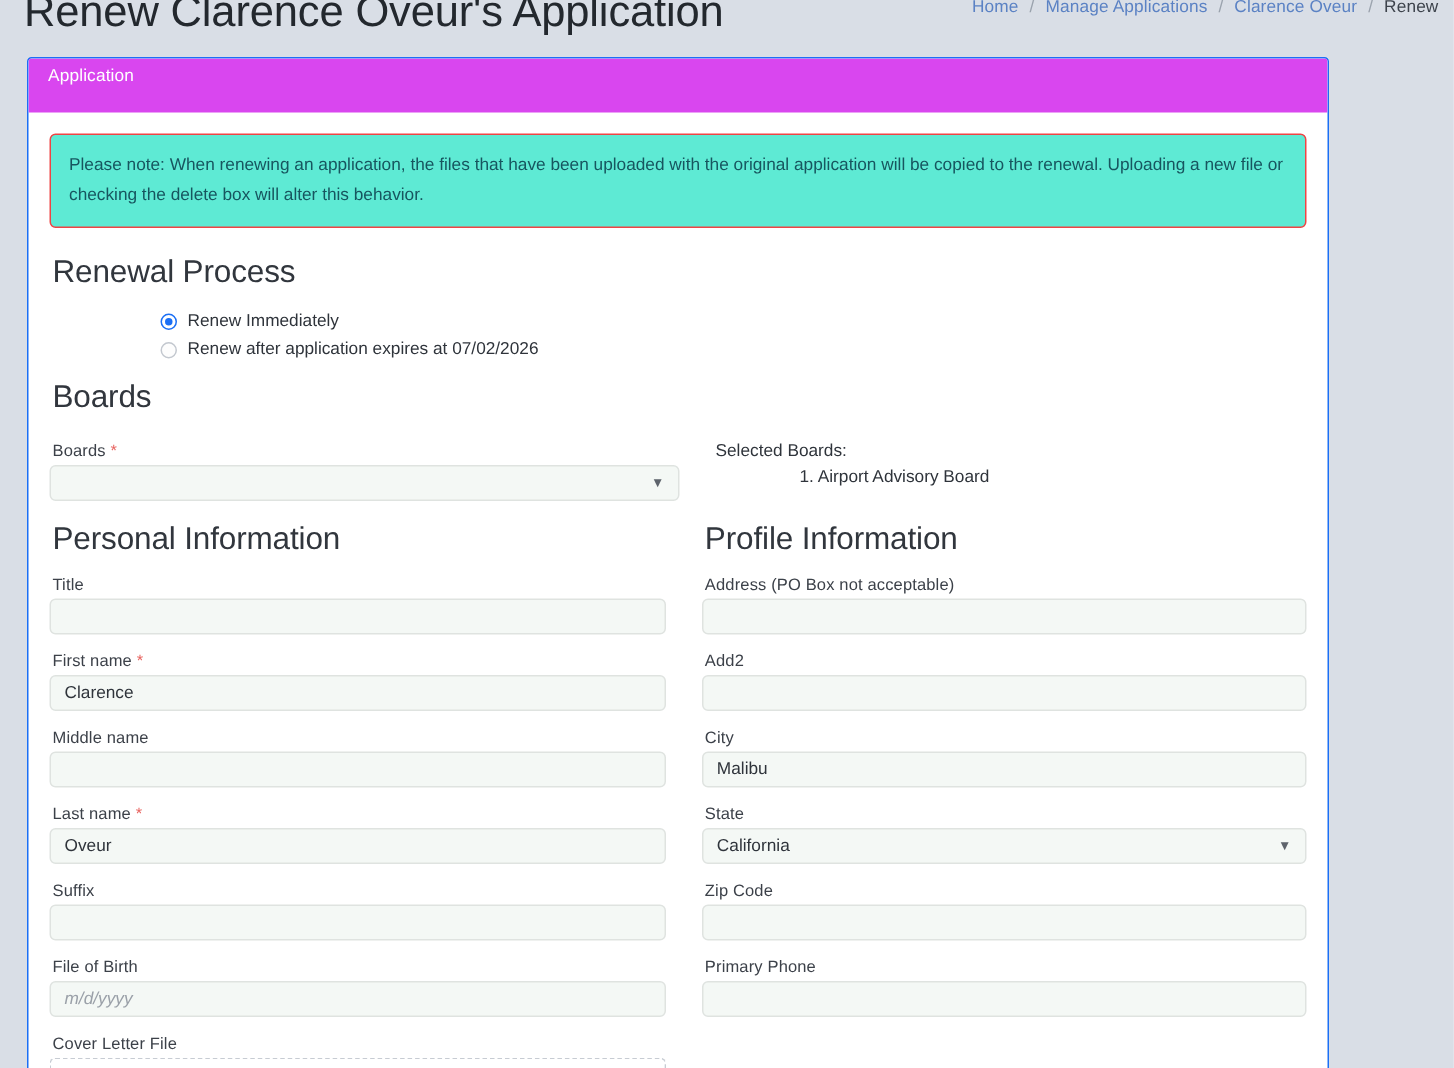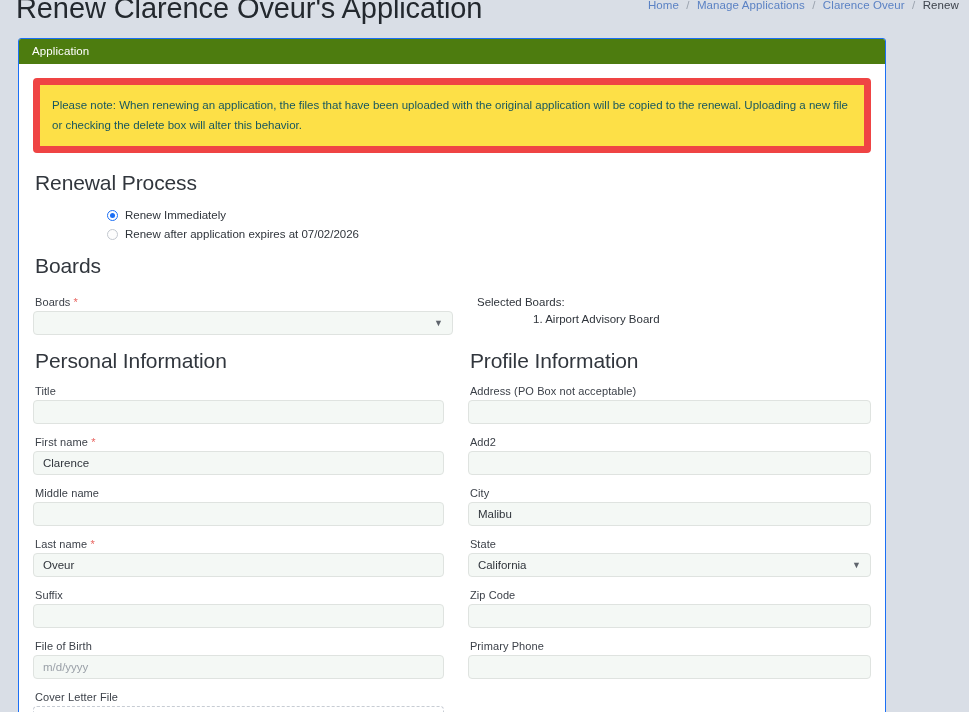--- a/index.html
+++ b/index.html
@@ -45,32 +45,32 @@
     position: absolute;
     left: 18px; top: 38px;
     width: 868px;
     height: 700px;
     background: #ffffff;
     border: 1px solid #1b6ff5;
     border-radius: 3px 3px 0 0;
     overflow: hidden;
   }
   .card-header {
-    background: #4d7c0f;
+    background: #d946ef;
     color: #ffffff;
     font-size: 11.5px;
-    padding: 6px 13px 7px;
+    padding: 6px 13px 18px;
     letter-spacing: .1px;
   }
   .card-body { padding: 14px 14px 0 14px; }
 
   
   .alert-info {
-    background: #fde047;
-    border: 7px solid #ef4444;
+    background: #5eead4;
+    border: 1px solid #ef4444;
     border-radius: 4px;
     color: #17565f;
     font-size: 11.5px;
     line-height: 1.75;
     padding: 10px 12px 11px;
     margin: 0 0 18px 0;
   }
 
   
   .section-heading {
@@ -129,21 +129,21 @@
     border: 1px solid #dfe3e0;
     border-radius: 4px;
     font-size: 11.5px;
     color: #2f343b;
     padding: 0 9px;
     font-family: "Liberation Sans", sans-serif;
     display: flex;
     align-items: center;
     position: relative;
   }
-  .control.placeholder { color: #9aa0a8; }
+  .control.placeholder { color: #9aa0a8; font-style: italic; }
   .control .chev {
     position: absolute;
     right: 9px; top: 50%;
     transform: translateY(-50%);
     color: #5e646c;
     font-size: 9px;
     line-height: 1;
   }
   .field { margin-bottom: 12px; }
 

